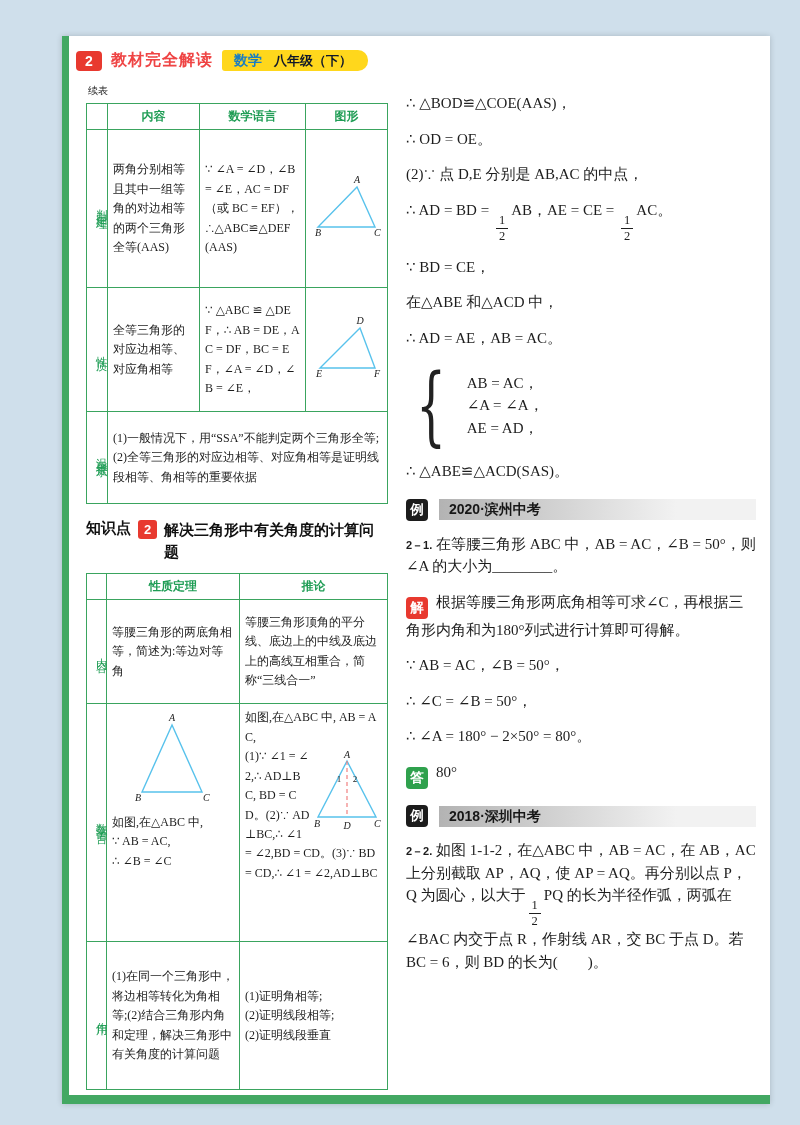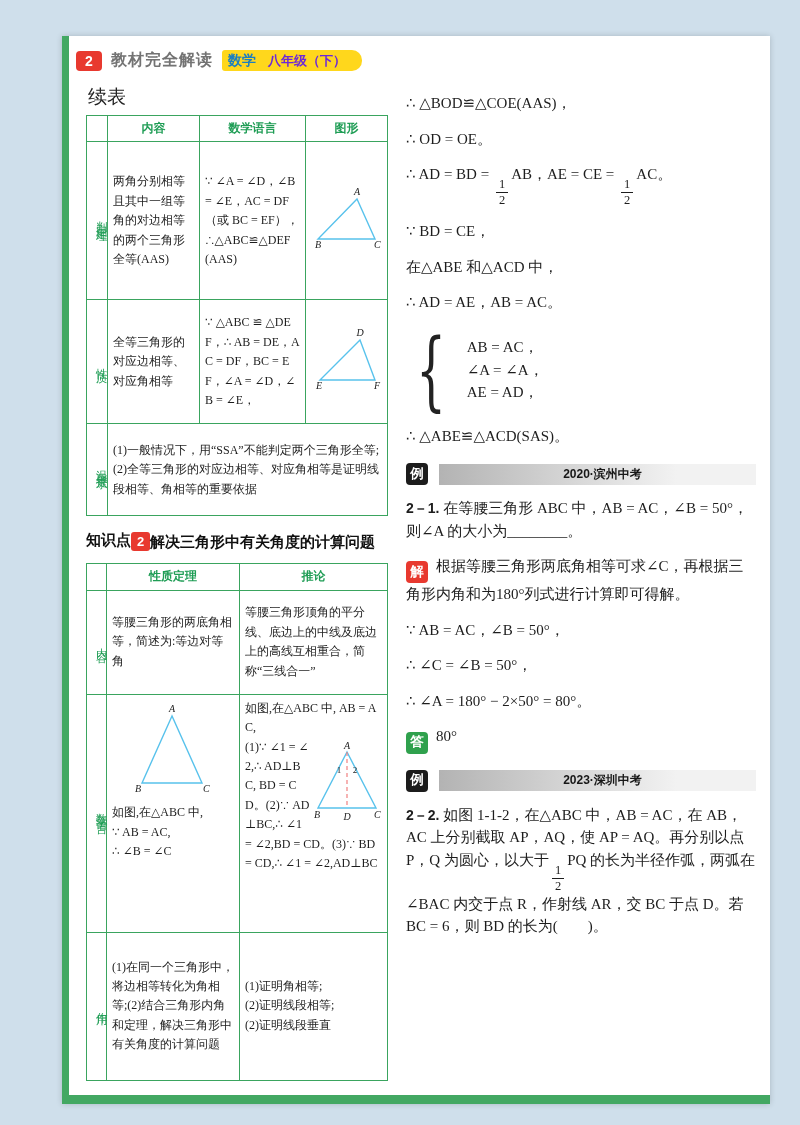--- a/index.html
+++ b/index.html
@@ -14,72 +14,72 @@
     background:#ffffff;box-shadow:0 0 6px rgba(0,0,0,.18);
   }
   .green-stripe{position:absolute;left:0;top:0;width:7px;height:100%;background:#43a863;}
   .bottom-bar{position:absolute;left:0;bottom:0;width:100%;height:9px;background:#43a863;}
 
   
   .header{position:absolute;left:14px;top:14px;display:flex;align-items:center;gap:9px;
     font-family:"Liberation Sans",sans-serif;}
   .pagenum{background:#e8392f;color:#fff;font-weight:700;font-size:14px;
     width:26px;height:20px;border-radius:4px;display:flex;align-items:center;justify-content:center;}
-  .header-title{color:#737373;font-weight:700;font-size:16px;letter-spacing:1px;}
+  .header-title{color:#ef4444;font-weight:700;font-size:16px;letter-spacing:1px;}
   .ribbon{background:#ffd71c;height:21px;display:flex;align-items:center;gap:12px;
-    padding:0 16px 0 6px;border-radius:3px 10px 10px 3px;}
+    padding:0 16px 0 12px;border-radius:3px 10px 10px 3px;}
   .ribbon .subject{color:#1b7ec2;font-weight:700;font-size:14px;}
-  .ribbon .grade{color:#6d28d9;font-weight:700;font-size:13px;}
+  .ribbon .grade{color:#0f172a;font-weight:700;font-size:13px;}
 
   
   .col-left{position:absolute;left:24px;top:48px;width:302px;}
   .col-right{position:absolute;left:344px;top:56px;width:350px;font-size:15px;line-height:1.5;}
 
-  .cont-label{font-size:19px;margin:0 0 5px 2px;color:#222;}
+  .cont-label{font-size:10px;margin:0 0 5px 2px;color:#222;}
 
   
   table.gtable{border-collapse:collapse;width:100%;font-size:12px;line-height:1.62;table-layout:fixed;}
   .gtable th,.gtable td{border:1px solid #3aa45e;padding:4px 5px;vertical-align:middle;word-break:break-all;}
   .gtable th{color:#1f9d55;font-weight:700;font-size:12px;text-align:center;
     font-family:"Liberation Sans",sans-serif;padding:3px 2px;}
   .vlabel{text-align:center;padding:2px 0;}
   .vlabel span{writing-mode:vertical-rl;text-orientation:upright;display:inline-block;
     color:#1f9d55;font-size:11.5px;letter-spacing:3px;font-family:"Liberation Sans",sans-serif;}
   .figcell{text-align:center;vertical-align:middle;padding:2px;}
   svg text{font-family:"Liberation Serif",serif;font-style:italic;font-size:10px;fill:#222;}
   svg .ang{font-size:9px;font-style:normal;}
 
   
-  .kp{display:grid;grid-template-columns:auto auto 1fr;align-items:start;
+  .kp{display:grid;grid-template-columns:auto auto 1fr;column-gap:7px;align-items:start;
     margin:15px 0 10px 0;font-family:"Liberation Sans",sans-serif;font-weight:700;font-size:15px;color:#111;}
   .kp-num{background:#e8392f;color:#fff;width:19px;height:19px;border-radius:3px;
     display:flex;align-items:center;justify-content:center;font-size:13px;margin-top:1px;}
   .kp-title{line-height:1.45;}
 
   
   .col-right p{margin:0 0 13px 0;}
   .tag{display:inline-flex;width:22px;height:22px;border-radius:4px;color:#fff;
     align-items:center;justify-content:center;font-size:13.5px;font-weight:700;
     font-family:"Liberation Sans",sans-serif;vertical-align:-5px;margin-right:8px;flex:none;}
   .tag-ex{background:#1c1c1c;}
   .tag-jie{background:#e8392f;}
   .tag-da{background:#2fa14d;}
   .exbar{display:flex;align-items:center;margin:16px 0 12px 0;}
   .exbar-strip{flex:1;height:21px;line-height:21px;padding-left:10px;margin-left:3px;
     background:linear-gradient(90deg,#b3b3b3,#f2f2f2 75%);
-    font-family:"Liberation Sans",sans-serif;font-weight:700;font-size:12px;color:#171717;text-align:center;}
+    font-family:"Liberation Sans",sans-serif;font-weight:700;font-size:14px;color:#171717;}
   .frac{display:inline-flex;flex-direction:column;align-items:center;vertical-align:-9px;
     line-height:1.05;font-size:12.5px;margin:0 3px;}
   .frac .num{border-bottom:1.3px solid #1d1d1d;padding:0 3px 1px;}
   .frac .den{padding-top:1px;}
   .sys{display:flex;align-items:center;margin:4px 0 12px 10px;}
   .sys-brace{font-family:"DejaVu Serif",serif;font-size:86px;line-height:86px;font-weight:400;
     transform:scaleX(.55);transform-origin:left center;color:#222;}
   .sys-lines{display:flex;flex-direction:column;gap:0;margin-left:-4px;}
-  b.qnum{font-family:"Liberation Sans",sans-serif;font-size:14px;text-align:center;}
+  b.qnum{font-family:"Liberation Sans",sans-serif;font-size:11px;text-align:center;}
 </style>
 </head>
 <body>
 
 <div class="page">
   <div class="green-stripe"></div>
   <div class="bottom-bar"></div>
 
   <div class="header">
     <span class="pagenum">2</span>
@@ -202,20 +202,21 @@
           <div>(2)证明线段垂直</div>
         </td>
       </tr>
     </tbody>
       </table>
   </div>
 
   <div class="col-right">
     <p>∴ △BOD≌△COE(AAS)，</p>
     <p>∴ OD = OE。</p>
+    <p>(2)∵ 点 D,E 分别是 AB,AC 的中点，</p>
     <p>
       <span>∴ AD = BD = </span><span class="frac">
           <span class="num">1</span>
           <span class="den">2</span>
         </span><span>AB，AE = CE = </span><span class="frac">
           <span class="num">1</span>
           <span class="den">2</span>
         </span><span>AC。</span>
     </p>
     <p>∵ BD = CE，</p>
@@ -250,21 +251,21 @@
     <p>∵ AB = AC，∠B = 50°，</p>
     <p>∴ ∠C = ∠B = 50°，</p>
     <p>∴ ∠A = 180° − 2×50° = 80°。</p>
 
     <p>
       <span class="tag tag-da">答</span><span>80°</span>
     </p>
 
     <div class="exbar">
       <span class="tag tag-ex">例</span>
-      <span class="exbar-strip">2023·深圳中考</span>
+      <span class="exbar-strip">2018·深圳中考</span>
     </div>
 
     <p>
       <b class="qnum">2－2.</b>
       <span>如图 1-1-2，在△ABC 中，AB = AC，在 AB，AC 上分别截取 AP，AQ，使 AP = AQ。再分别以点 P，Q 为圆心，以大于</span><span class="frac">
           <span class="num">1</span>
           <span class="den">2</span>
         </span><span>PQ 的长为半径作弧，两弧在∠BAC 内交于点 R，作射线 AR，交 BC 于点 D。若 BC = 6，则 BD 的长为(　　)。</span>
     </p>
   </div>

